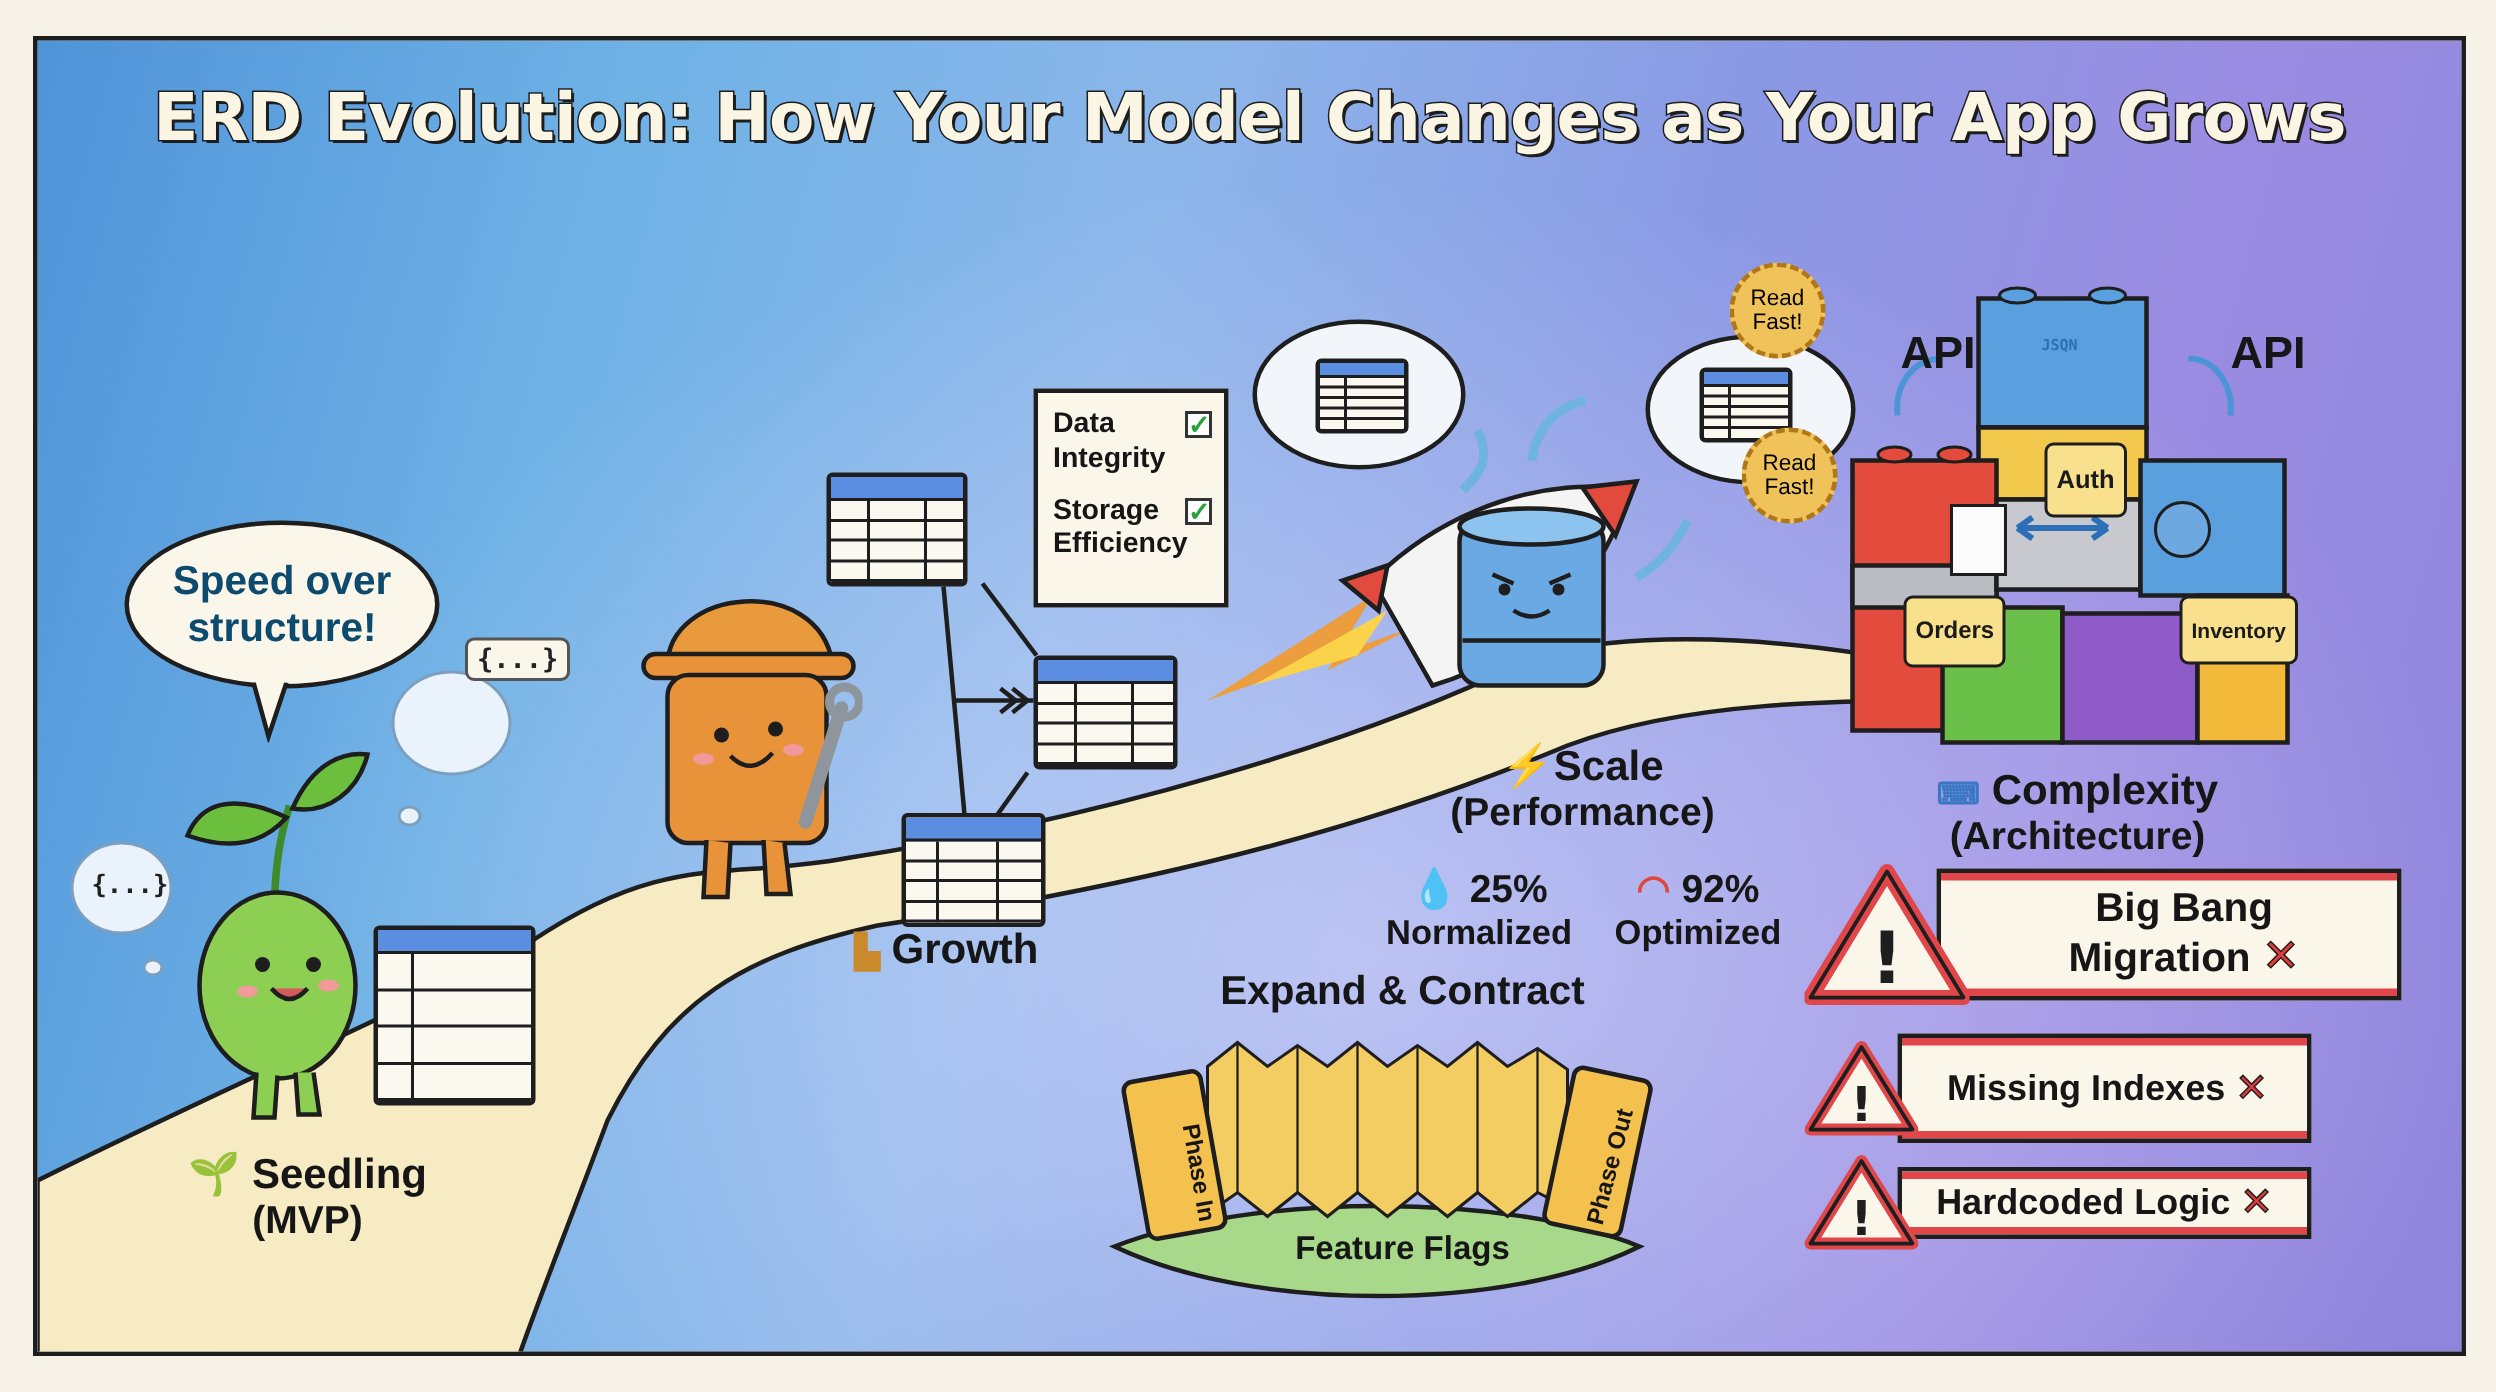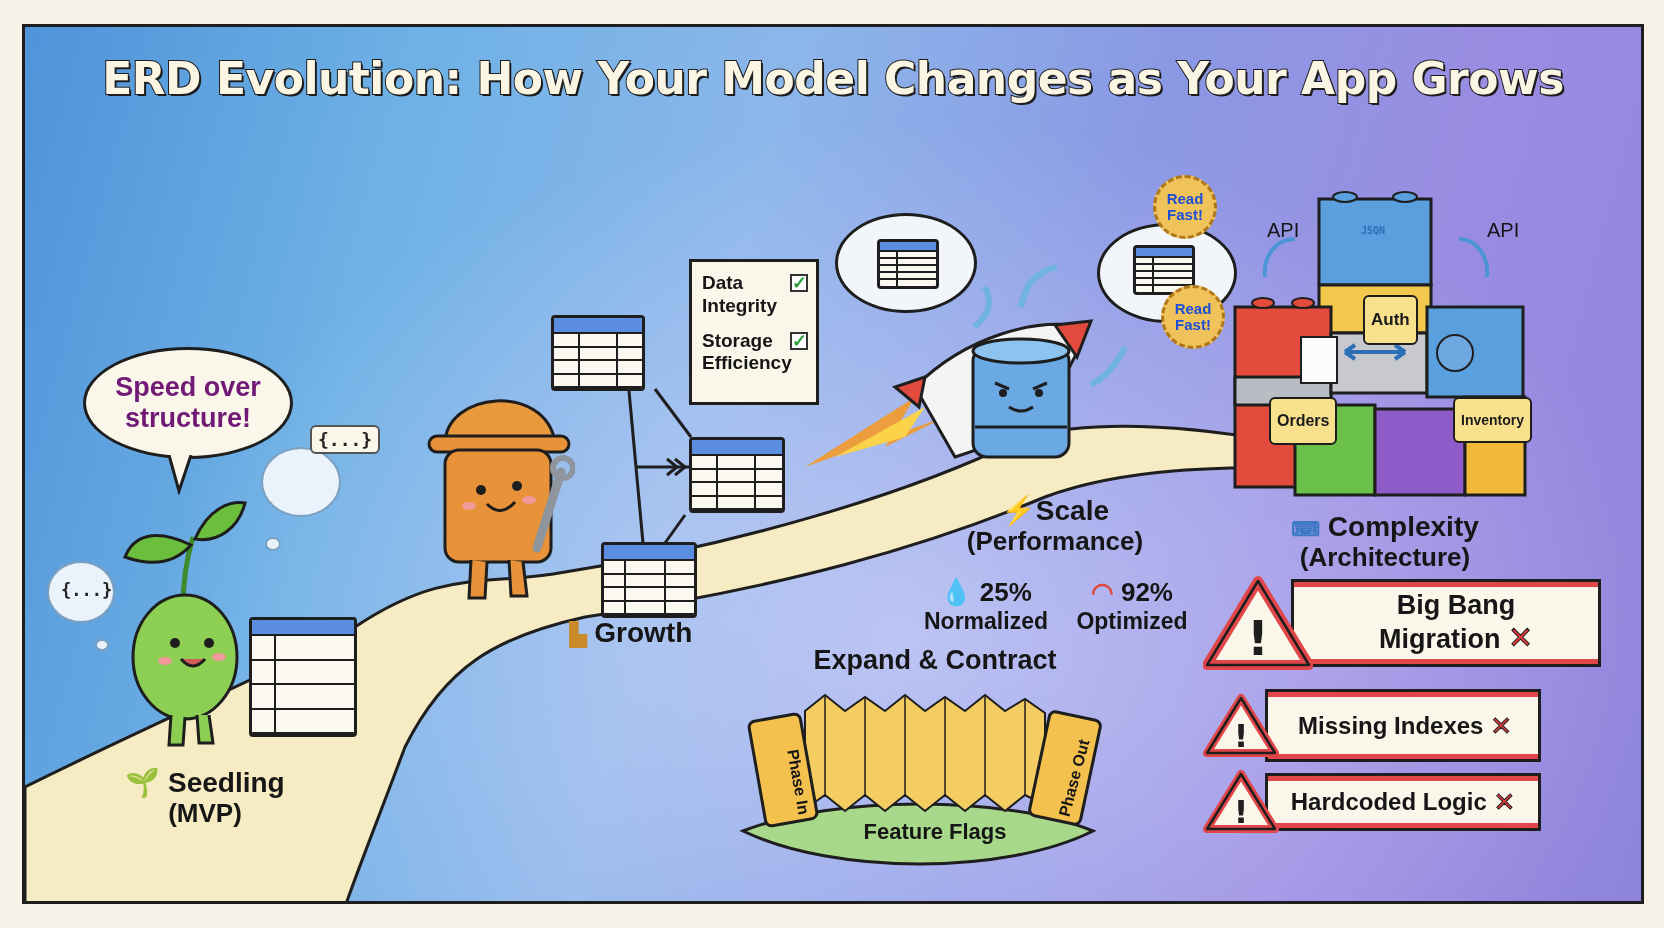--- a/index.html
+++ b/index.html
@@ -17,42 +17,42 @@
     font-family: "DejaVu Sans", sans-serif; font-weight: bold; font-size: 44px; color: #fbf5e4;
     letter-spacing: -0.5px;
     -webkit-text-stroke: 2px #1d1d1d; paint-order: stroke fill;
     text-shadow: 2px 2px 0 #1d1d1d;
   }
   .path-svg { position: absolute; left: 0; top: 0; }
   .lbl { position: absolute; text-align: center; font-weight: bold; color: #161616; font-family: "Liberation Sans", sans-serif; line-height: 1.15; }
   .lbl .h { font-size: 28px; }
   .lbl .s { font-size: 26px; }
   .bubble { position:absolute; left:58px; top:320px; width:210px; height:112px; background:#fbf6ea; border:3px solid #1e1e1e; border-radius:50%;
-    display:flex; align-items:center; justify-content:center; text-align:center; font-weight:bold; font-size:27px; font-family:"Liberation Sans",sans-serif; line-height:1.15; color:#701a75; }
+    display:flex; align-items:center; justify-content:center; text-align:center; font-weight:bold; font-size:27px; font-family:"Liberation Sans",sans-serif; line-height:1.15; color:#0c4a6e; }
   .tag { position:absolute; background:#fbf6ea; border:2px solid #555; border-radius:6px; font-family:"DejaVu Sans Mono",monospace; font-weight:bold; font-size:18px; padding:2px 6px; color:#222; }
   .cloud { position:absolute; background:#eaf3fb; border-radius:50%; border:2px solid #7d9fbf; }
   .table { position:absolute; background:#fbf8f0; border:3px solid #1e1e1e; border-radius:4px; overflow:hidden; }
   .table .hd { height:16px; background:#5b8ee0; border-bottom:2px solid #1e1e1e; }
   .table .row { height:calc((100% - 16px)/4); border-bottom:2px solid #1e1e1e; position:relative; }
   .table .row:last-child { border-bottom:none; }
   .table .vl { position:absolute; top:16px; bottom:0; width:2px; background:#1e1e1e; }
   .checklist { position:absolute; left:664px; top:232px; width:130px; height:146px; background:#fbf6ea; border:3px solid #1e1e1e;
     padding:10px 10px; font-family:"Liberation Sans",sans-serif; font-weight:bold; font-size:19px; line-height:1.2; color:#161616; }
   .checklist .item { position:relative; margin-bottom:12px; }
   .checklist .chk { position:absolute; right:-2px; top:2px; width:18px; height:18px; border:2px solid #333; background:#fff; color:#2aa13c; font-size:18px; line-height:14px; text-align:center; }
   .stat { position:absolute; text-align:center; font-family:"Liberation Sans",sans-serif; font-weight:bold; color:#161616; }
   .stat .v { font-size:26px; }
   .stat .n { font-size:23px; }
   .warn { position:absolute; display:flex; align-items:center; }
   .warn .box { background:#fbf6ea; border:3px solid #1e1e1e; box-shadow: inset 0 -5px 0 #e0464a, inset 0 5px 0 #e0464a; display:flex; align-items:center; justify-content:center; font-family:"Liberation Sans",sans-serif; font-weight:bold; color:#161616; }
   .xmark { color:#e23b3b; font-weight:bold; font-family:"DejaVu Sans",sans-serif; -webkit-text-stroke:1px #1e1e1e; }
   .badge { position:absolute; width:64px; height:64px; border-radius:50%; background:#f0c35a; border:3px dashed #b0761a; display:flex; align-items:center; justify-content:center;
-    text-align:center; font-family:"Liberation Sans",sans-serif; font-weight:bold; font-size:15px; line-height:1.1; color:#1d4ed8; }
+    text-align:center; font-family:"Liberation Sans",sans-serif; font-weight:normal; font-size:15px; line-height:1.1; color:#000000; }
   .blabel { position:absolute; background:#f8e08c; border:2px solid #1e1e1e; border-radius:6px; font-family:"Liberation Sans",sans-serif; font-weight:bold; color:#1b1b1b; padding:13px 6px; }
-  .api { position:absolute; font-family:"Liberation Sans",sans-serif; font-weight:normal; font-size:20px; color:#161616; }
+  .api { position:absolute; font-family:"Liberation Sans",sans-serif; font-weight:bold; font-size:30px; color:#161616; }
 </style>
 </head>
 <body>
 
 <div class="frame">
   <div class="glow"></div>
 
   <svg class="path-svg" width="1622" height="880">
     <path d="M0,760 C120,700 260,640 330,600 C420,540 460,560 540,545 C700,520 880,470 1000,410 C1080,390 1180,400 1280,420 L1290,440 C1200,440 1100,440 1020,470 C900,520 760,560 560,590 C470,610 420,640 380,720 C350,800 330,850 320,880 L0,880 Z" fill="#f6ebc2" stroke="#1e1e1e" stroke-width="3"></path>
   </svg>
@@ -301,17 +301,17 @@
       <span>Missing Indexes</span>&nbsp;<span class="xmark" style="font-size:26px">✕</span>
     </div>
   </div>
 
   <div class="warn" style="left:1178px;top:742px">
     <svg width="76" height="66" style="position:relative;z-index:2">
       <path d="M38,5 L72,60 L4,60 Z" fill="#fbf6ea" stroke="#e0464a" stroke-width="8" stroke-linejoin="round"></path>
       <path d="M38,5 L72,60 L4,60 Z" fill="none" stroke="#1e1e1e" stroke-width="2.5" stroke-linejoin="round"></path>
       <text x="38" y="54" text-anchor="middle" font-size="32" font-weight="bold" fill="#1e1e1e" font-family="DejaVu Sans, sans-serif">!</text>
     </svg>
-    <div class="box" style="margin-left:-14px;width:276px;height:58px;font-size:24px;padding-left:0">
+    <div class="box" style="margin-left:-14px;width:276px;height:48px;font-size:24px;padding-left:0">
       <span>Hardcoded Logic</span>&nbsp;<span class="xmark" style="font-size:26px">✕</span>
     </div>
   </div>
 </div>
 
 </body></html>

